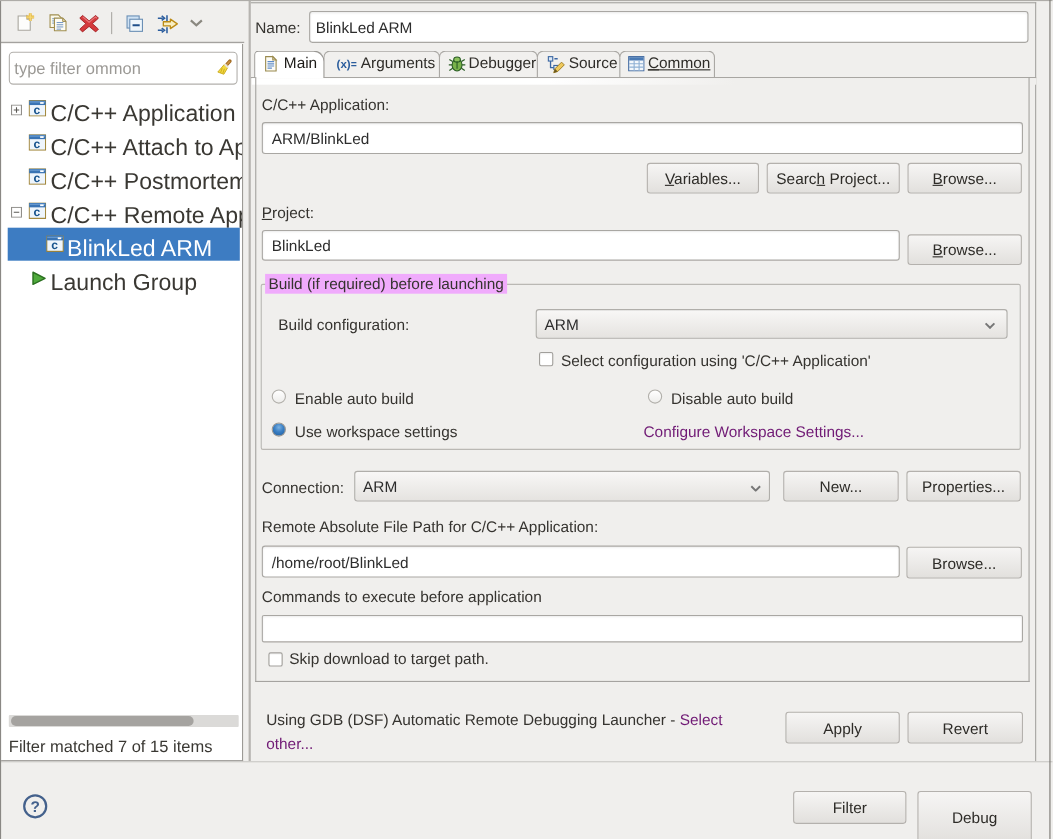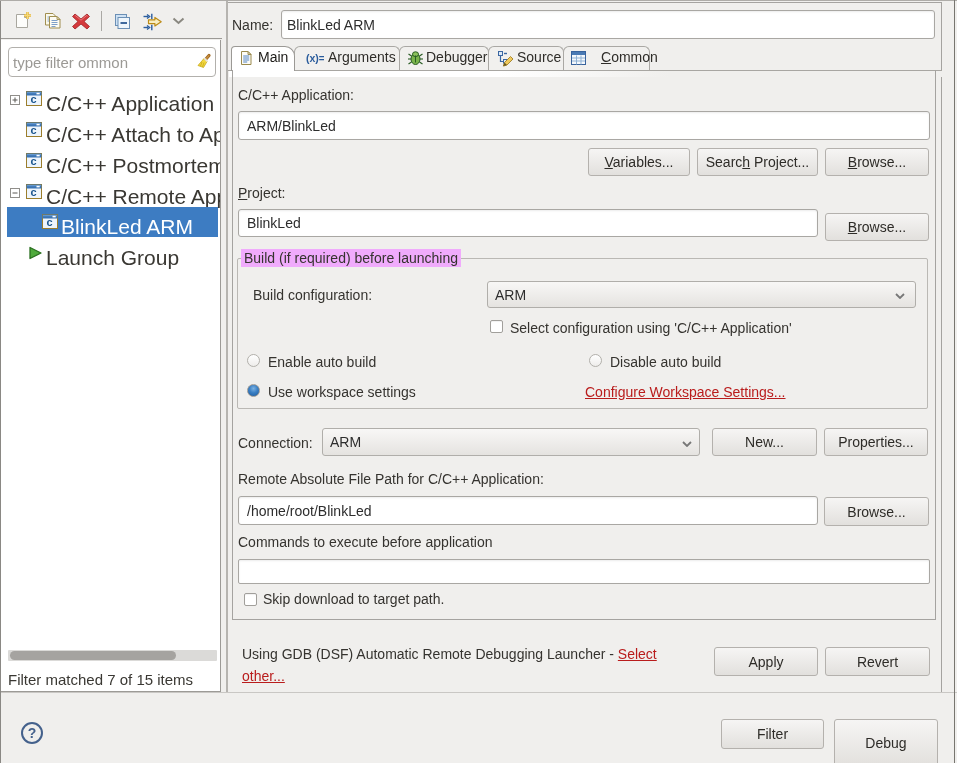--- a/index.html
+++ b/index.html
@@ -13,21 +13,21 @@
               font-size:14px;color:#2d2d2d;white-space:nowrap;}
   .btn{position:absolute;background:linear-gradient(#f6f5f4,#e2e0dd);
        border:1px solid #b4b1ad;border-radius:3px;font-size:14px;color:#2e2c28;
        display:flex;align-items:center;justify-content:center;white-space:nowrap;}
   .combo{position:absolute;background:linear-gradient(#f8f7f6,#e5e3e0);
          border:1px solid #b0aeaa;border-radius:3px;}
   .combo .ctext{position:absolute;left:7px;top:50%;transform:translateY(-50%);
                 font-size:14px;color:#2d2d2d;}
   .chev{position:absolute;width:10px;height:6px;}
   .u{text-decoration:underline;}
-  .link{color:#b91c1c;text-decoration:underline;}
+  .link{color:#701a75;}
   .check{position:absolute;width:13px;height:13px;background:#fff;
          border:1px solid #a19f9b;border-radius:2px;box-shadow:inset 0 1px 1px rgba(0,0,0,0.06);}
   .radio{position:absolute;width:13px;height:13px;background:linear-gradient(#ffffff,#eeedeb);
          border:1px solid #b2b0ab;border-radius:50%;}
 </style>
 </head>
 <body>
 
 <svg width="0" height="0" style="position:absolute">
 <defs>
@@ -227,21 +227,21 @@
   <svg class="abs" style="left:343px;top:5px;" width="15" height="14" viewBox="0 0 15 14">
     <rect x="0.5" y="0.5" width="14" height="13" fill="#f4f8fc" stroke="#39639c" stroke-width="1"></rect>
     <rect x="1" y="1" width="13" height="3" fill="#4a7ab4"></rect>
     <g stroke="#8fb1d4" stroke-width="1">
         <path d="M1 7 h13"></path>
         <path d="M1 10 h13"></path>
         <path d="M5.5 4.5 v9"></path>
         <path d="M10 4.5 v9"></path>
       </g>
   </svg>
-  <div class="abs" style="left:373px;top:3px;"><span class="u">C</span>ommon</div>
+  <div class="abs" style="left:361px;top:3px;text-decoration:underline;"><span class="u">C</span>ommon</div>
 </div>
 
 <div class="abs" style="left:229px;top:71px;width:713px;height:6px;background:linear-gradient(to right,#ffffff 0px,#ffffff 270px,#f0efed 440px);"></div>
 
 <div class="abs" style="left:232px;top:70px;width:704px;height:550px;border-left:1px solid #a5a3a0;border-right:1px solid #a5a3a0;border-bottom:1px solid #a5a3a0;"></div>
 
 <div class="lbl" style="left:238px;top:86px;">C/C++ Application:</div>
 <div class="field" style="left:238px;top:111px;width:692px;height:29px;">
     <span>ARM/BlinkLed</span>
   </div>

